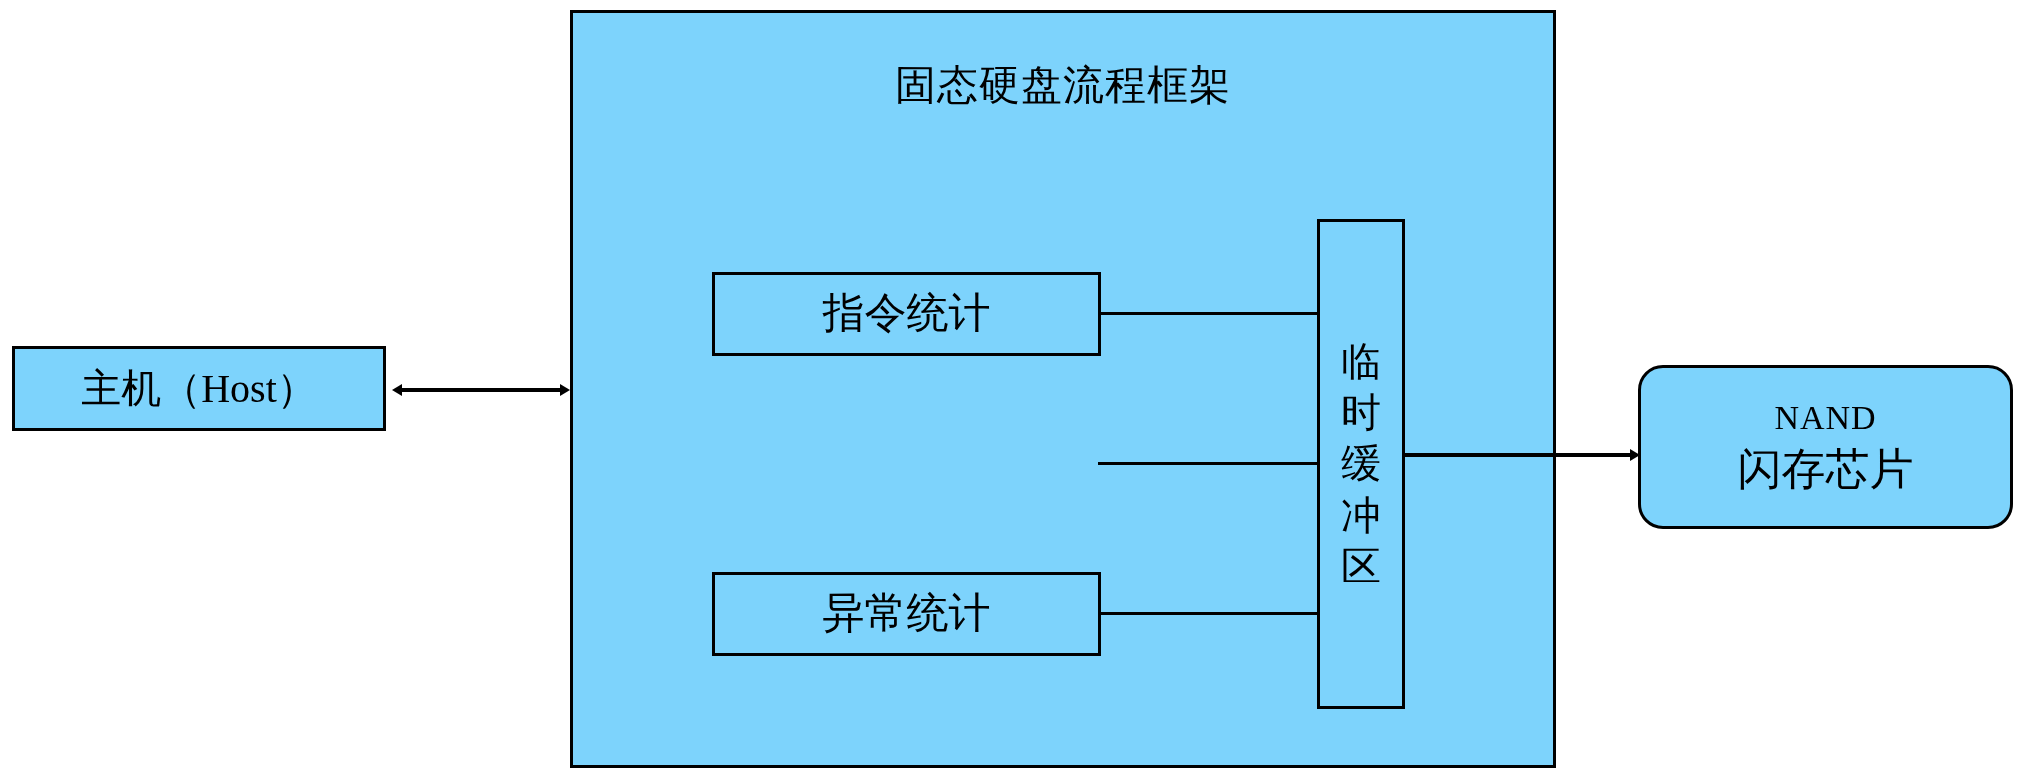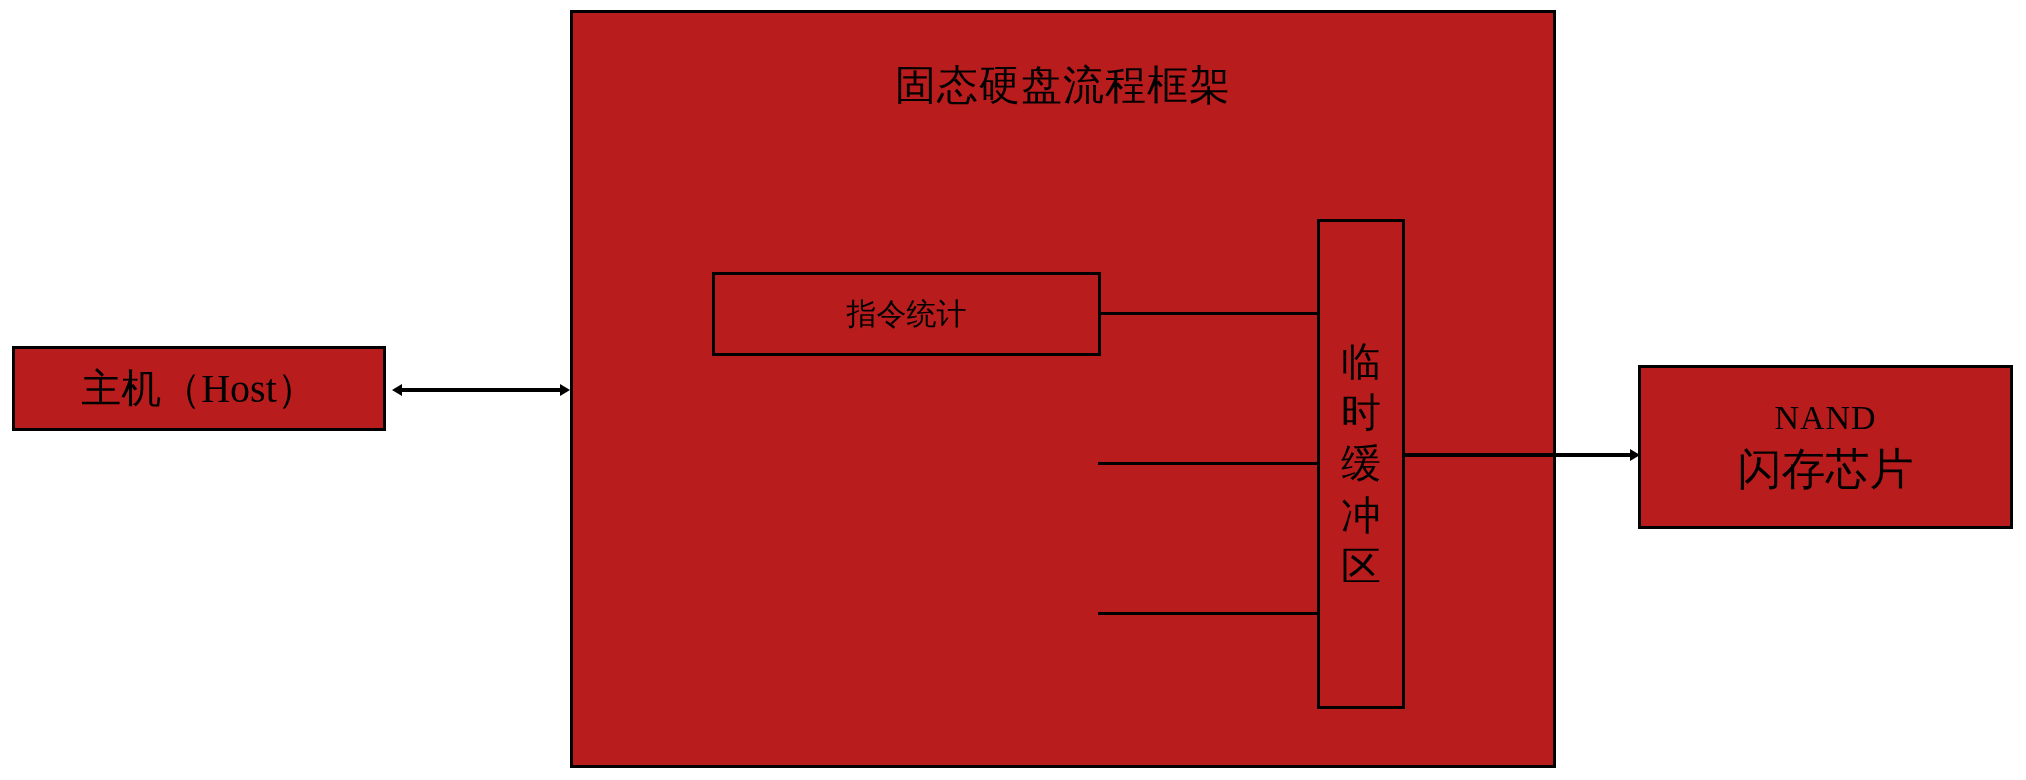--- a/index.html
+++ b/index.html
@@ -16,21 +16,21 @@
     overflow: hidden;
     font-family: "Liberation Serif", "DejaVu Serif", serif;
     color: #000000;
   }
 
   
   .box {
     position: absolute;
     box-sizing: border-box;
     border: 3px solid #000000;
-    background: #b91c1c;
+    background: #7dd3fc;
     display: flex;
     align-items: center;
     justify-content: center;
     text-align: center;
     line-height: 1.18;
   }
 
   
   #frame {
     left: 570px;
@@ -59,21 +59,21 @@
     height: 85px;
     font-size: 40px;
   }
   #host-box .label { white-space: nowrap; }
 
   
   .stat-box {
     left: 712px;
     width: 389px;
     height: 84px;
-    font-size: 30px;
+    font-size: 42px;
     border-width: 3px;
   }
   #stat-box-0 { top: 272px; }
   #stat-box-1 { top: 422px; }
   #stat-box-2 { top: 572px; }
 
   
   #buffer-box {
     left: 1317px;
     top: 219px;
@@ -88,20 +88,21 @@
 
   
   #nand-box {
     left: 1638px;
     top: 365px;
     width: 375px;
     height: 164px;
     flex-direction: column;
     font-size: 36px;
     line-height: 1.30;
+    border-radius: 25px;
   }
   #nand-box .line-1 { font-size: 34px; letter-spacing: 1px; }
   #nand-box .line-2 { font-size: 44px; }
 
   
   .hline {
     position: absolute;
     height: 0;
     border-top: 3px solid #000000;
   }
@@ -138,20 +139,23 @@
     <line x1="14" y1="22" x2="172" y2="22" stroke="#000000" stroke-width="4" marker-start="url(#mk-left)" marker-end="url(#mk-right)"></line>
   </svg>
 
   <div class="box" id="frame">
     <div id="frame-title">固态硬盘流程框架</div>
   </div>
 
   <div class="box stat-box" id="stat-box-0">
     <span>指令统计</span>
   </div>
+  <div class="box stat-box" id="stat-box-2">
+    <span>异常统计</span>
+  </div>
 
   <div class="hline" id="conn-0"></div>
   <div class="hline" id="conn-1"></div>
   <div class="hline" id="conn-2"></div>
 
   <div class="box" id="buffer-box">
     <span class="vchar">临</span>
     <span class="vchar">时</span>
     <span class="vchar">缓</span>
     <span class="vchar">冲</span>

